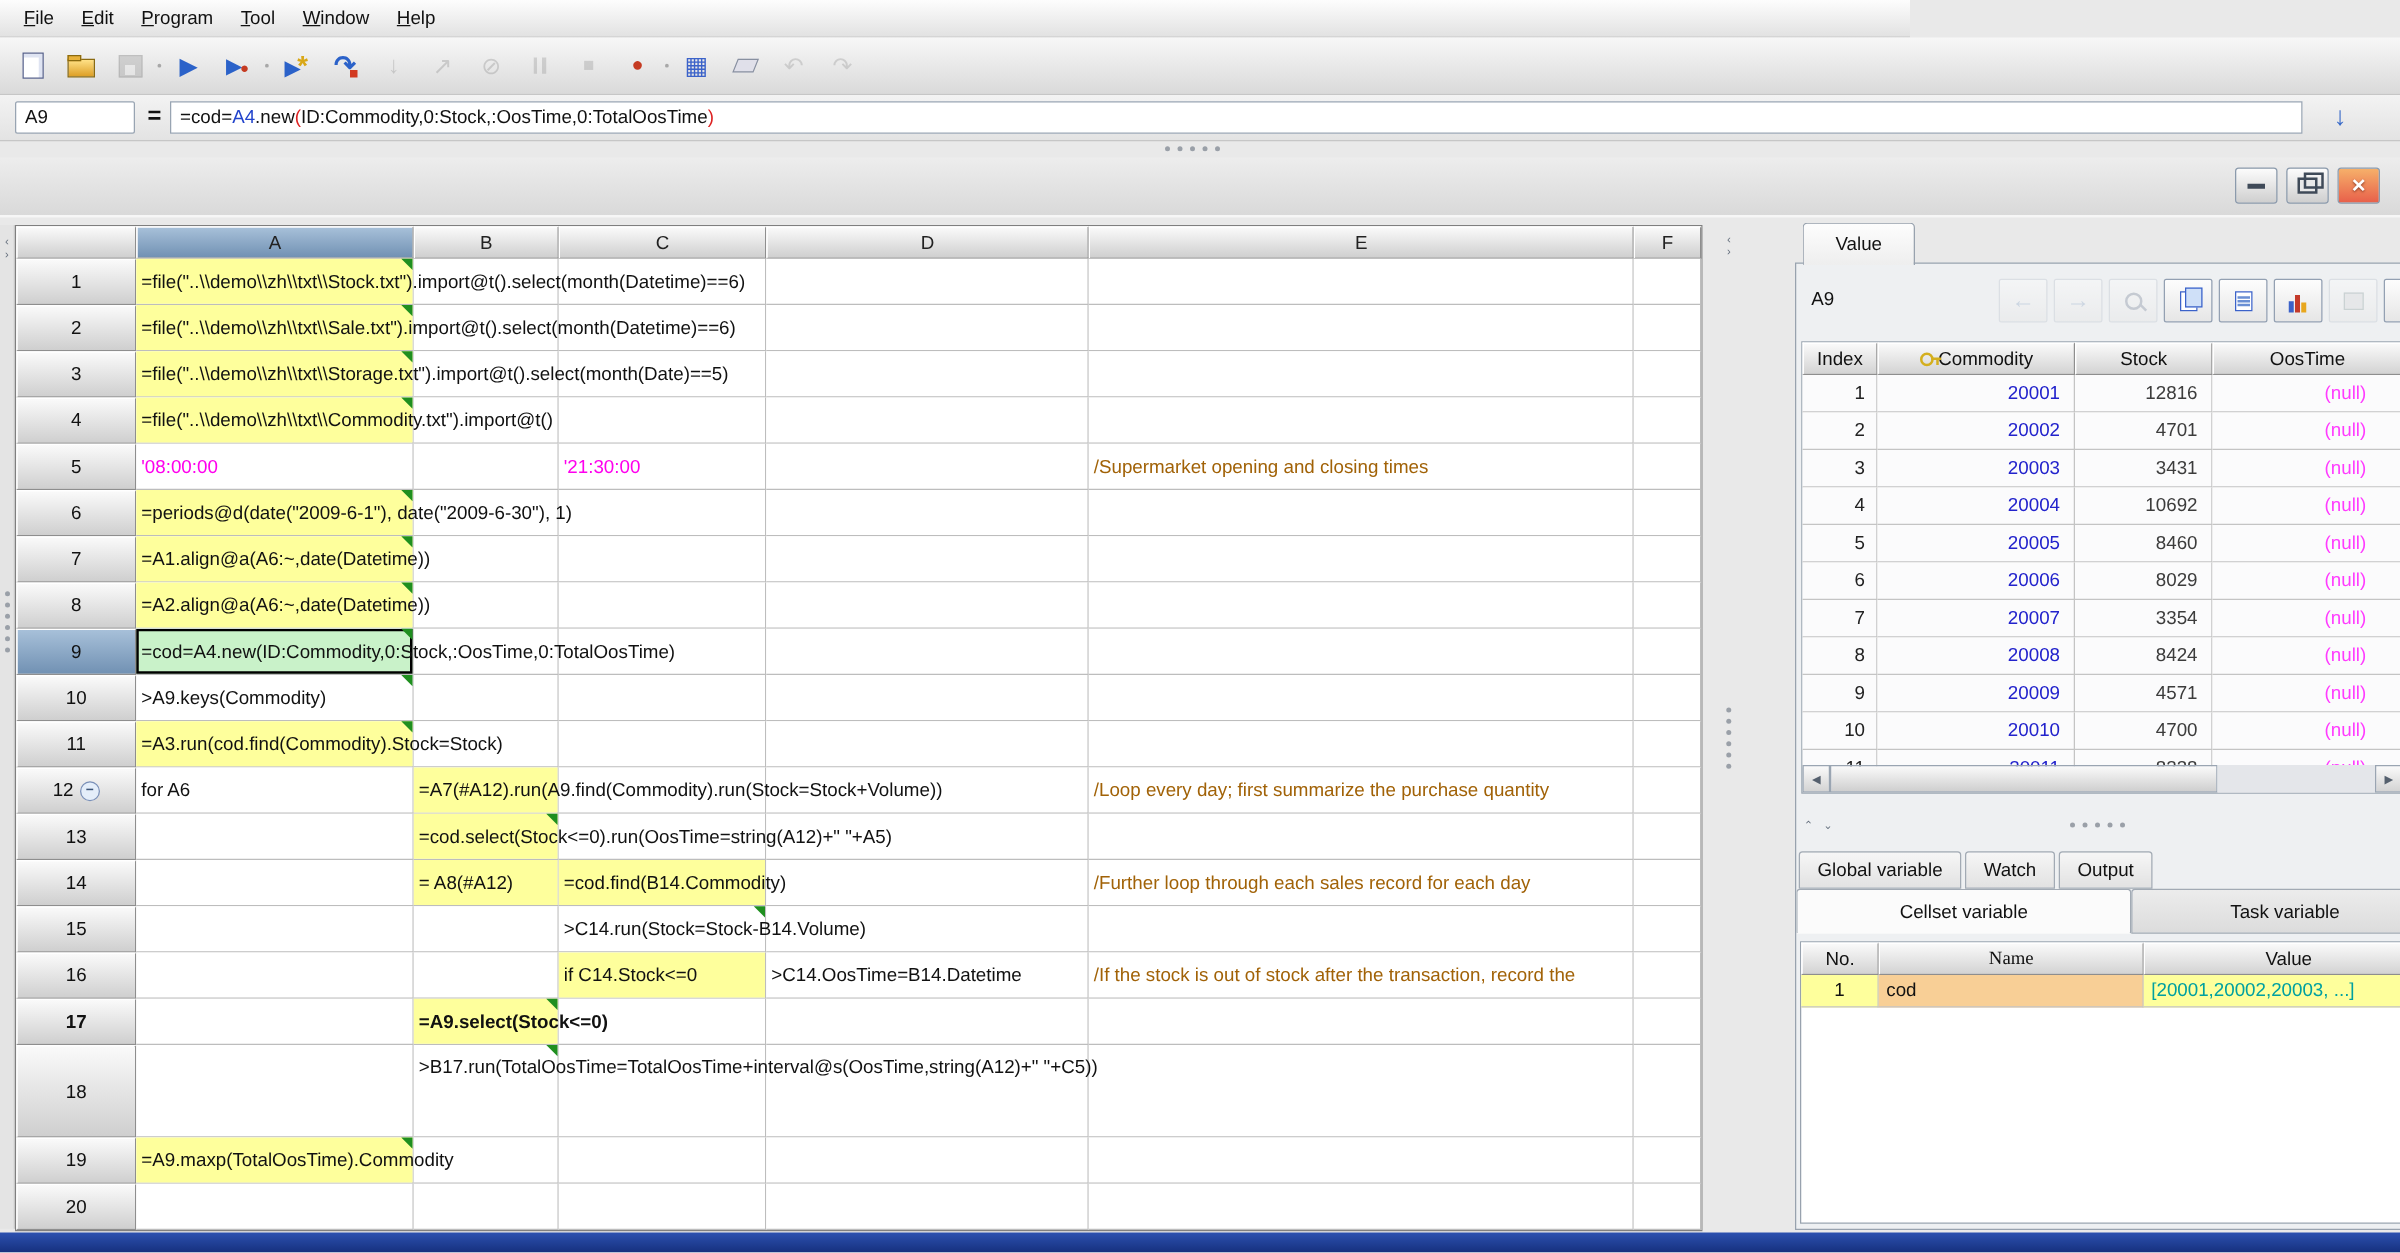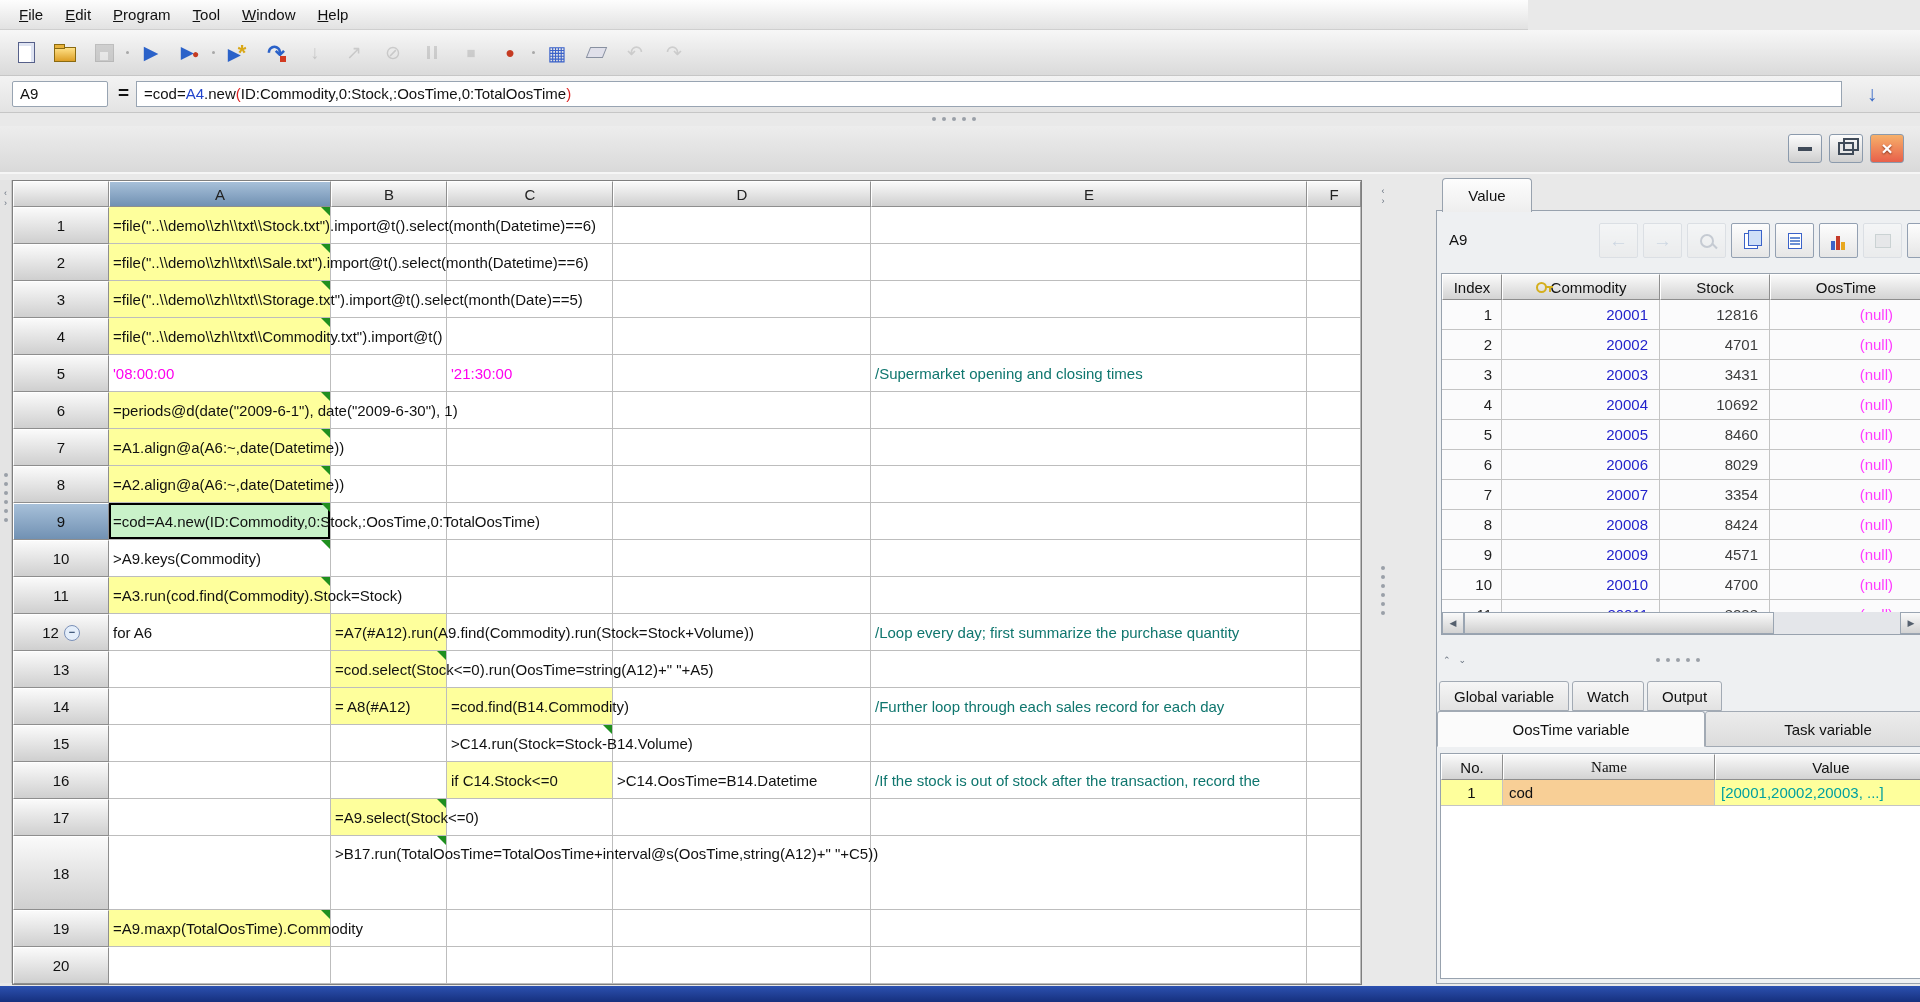--- a/index.html
+++ b/index.html
@@ -72,21 +72,21 @@
   .rhead.sel{background:linear-gradient(#a7c0d9,#7191b3)}
   .collapse{width:14px;height:14px;border-radius:50%;border:1px solid #7a90b8;background:#e4eefa;color:#3d5578;font-size:11px;line-height:12px;text-align:center;font-weight:bold}
   .gcells{position:relative;flex:none}
   .gu{position:absolute;top:0;bottom:0;box-sizing:border-box;border-right:1px solid #bdbdbd;border-bottom:1px solid #bdbdbd;background:#fff}
   .gc{position:absolute;top:0;bottom:1px;display:flex;align-items:center;box-sizing:border-box;padding:0 4px;white-space:nowrap;z-index:1;font-size:15px}
   .gc.top{align-items:flex-start;padding-top:9px}
   .gc.bg-y{background:#feff9c}
   .gc.bg-g{background:#c9f2c9;box-shadow:inset 0 0 0 2px #000}
   .gc.clip{overflow:hidden}
   .gc.c-m{color:#ff00ee}
-  .gc.c-cm{color:#0f766e}
+  .gc.c-cm{color:#a16207}
   .gc.corner::after{content:"";position:absolute;top:0;right:0;border-left:9px solid transparent;border-top:9px solid #1f8f1f}
   
   #rpanel{position:absolute;left:1436px;top:178px;width:516px;height:806px}
   #valuetab{position:absolute;left:6px;top:0;width:88px;height:33px;background:linear-gradient(#fdfdfd,#eee);border:1px solid #98a2ae;border-bottom:none;border-radius:4px 4px 0 0;display:flex;align-items:center;justify-content:center;z-index:2}
   #rpbody{position:absolute;left:0;top:32px;width:514px;height:772px;border:1px solid #98a2ae;background:#eef0f2}
   #vpref{position:absolute;left:12px;top:20px}
   #vptools{position:absolute;right:5px;top:12px;display:flex;gap:5px}
   .vbtn{width:37px;height:33px;border:1px solid #93a0b2;border-radius:2px;background:linear-gradient(#fdfdfd,#e6e6e6);display:flex;align-items:center;justify-content:center}
   .vbtn.disabled{opacity:.42;border-color:#c2c9d2}
   .vi-back::before{content:"←";font-size:19px;font-weight:bold;color:#9fb4cd}
@@ -540,21 +540,21 @@
           <span>if C14.Stock&lt;=0</span>
         </div>
         <div class="gc" style="left: 504px; width: 257px;">
           <span>&gt;C14.OosTime=B14.Datetime</span>
         </div>
         <div class="gc c-cm clip" style="left: 762px; width: 435px;">
           <span>/If the stock is out of stock after the transaction, record the</span>
         </div>
       </div>
     </div>
-    <div class="grow" style="height: 37px;">
+    <div class="grow" style="height: 37px; font-weight: bold;">
       <div class="rhead">
         <span>17</span>
       </div>
       <div class="gcells" style="width: 1252px;">
         <div class="gu" style="left: 0px; width: 222px;"></div>
         <div class="gu" style="left: 222px; width: 116px;"></div>
         <div class="gu" style="left: 338px; width: 166px;"></div>
         <div class="gu" style="left: 504px; width: 258px;"></div>
         <div class="gu" style="left: 762px; width: 436px;"></div>
         <div class="gu" style="left: 1198px; width: 54px;"></div>
@@ -771,21 +771,21 @@
           <i></i>
           <i></i>
         </span>
     </div>
     <div id="vartabs1">
         <div class="vtab1">Global variable</div>
         <div class="vtab1">Watch</div>
         <div class="vtab1">Output</div>
       </div>
     <div id="vartabs2">
-        <div class="vtab2 active" style="width: 268px;">OosTime variable</div>
+        <div class="vtab2 active" style="width: 268px;">Cellset variable</div>
         <div class="vtab2" style="width: 246px;">Task variable</div>
       </div>
     <div id="vartable">
         <div class="varhead">
           <div class="vth" style="width: 62px;">No.</div>
           <div class="vth" style="width: 212px; font-family: Liberation Serif, serif;">Name</div>
           <div class="vth" style="width: 232px;">Value</div>
         </div>
         <div class="varrow">
           <div class="vard no" style="width: 62px;">1</div>

